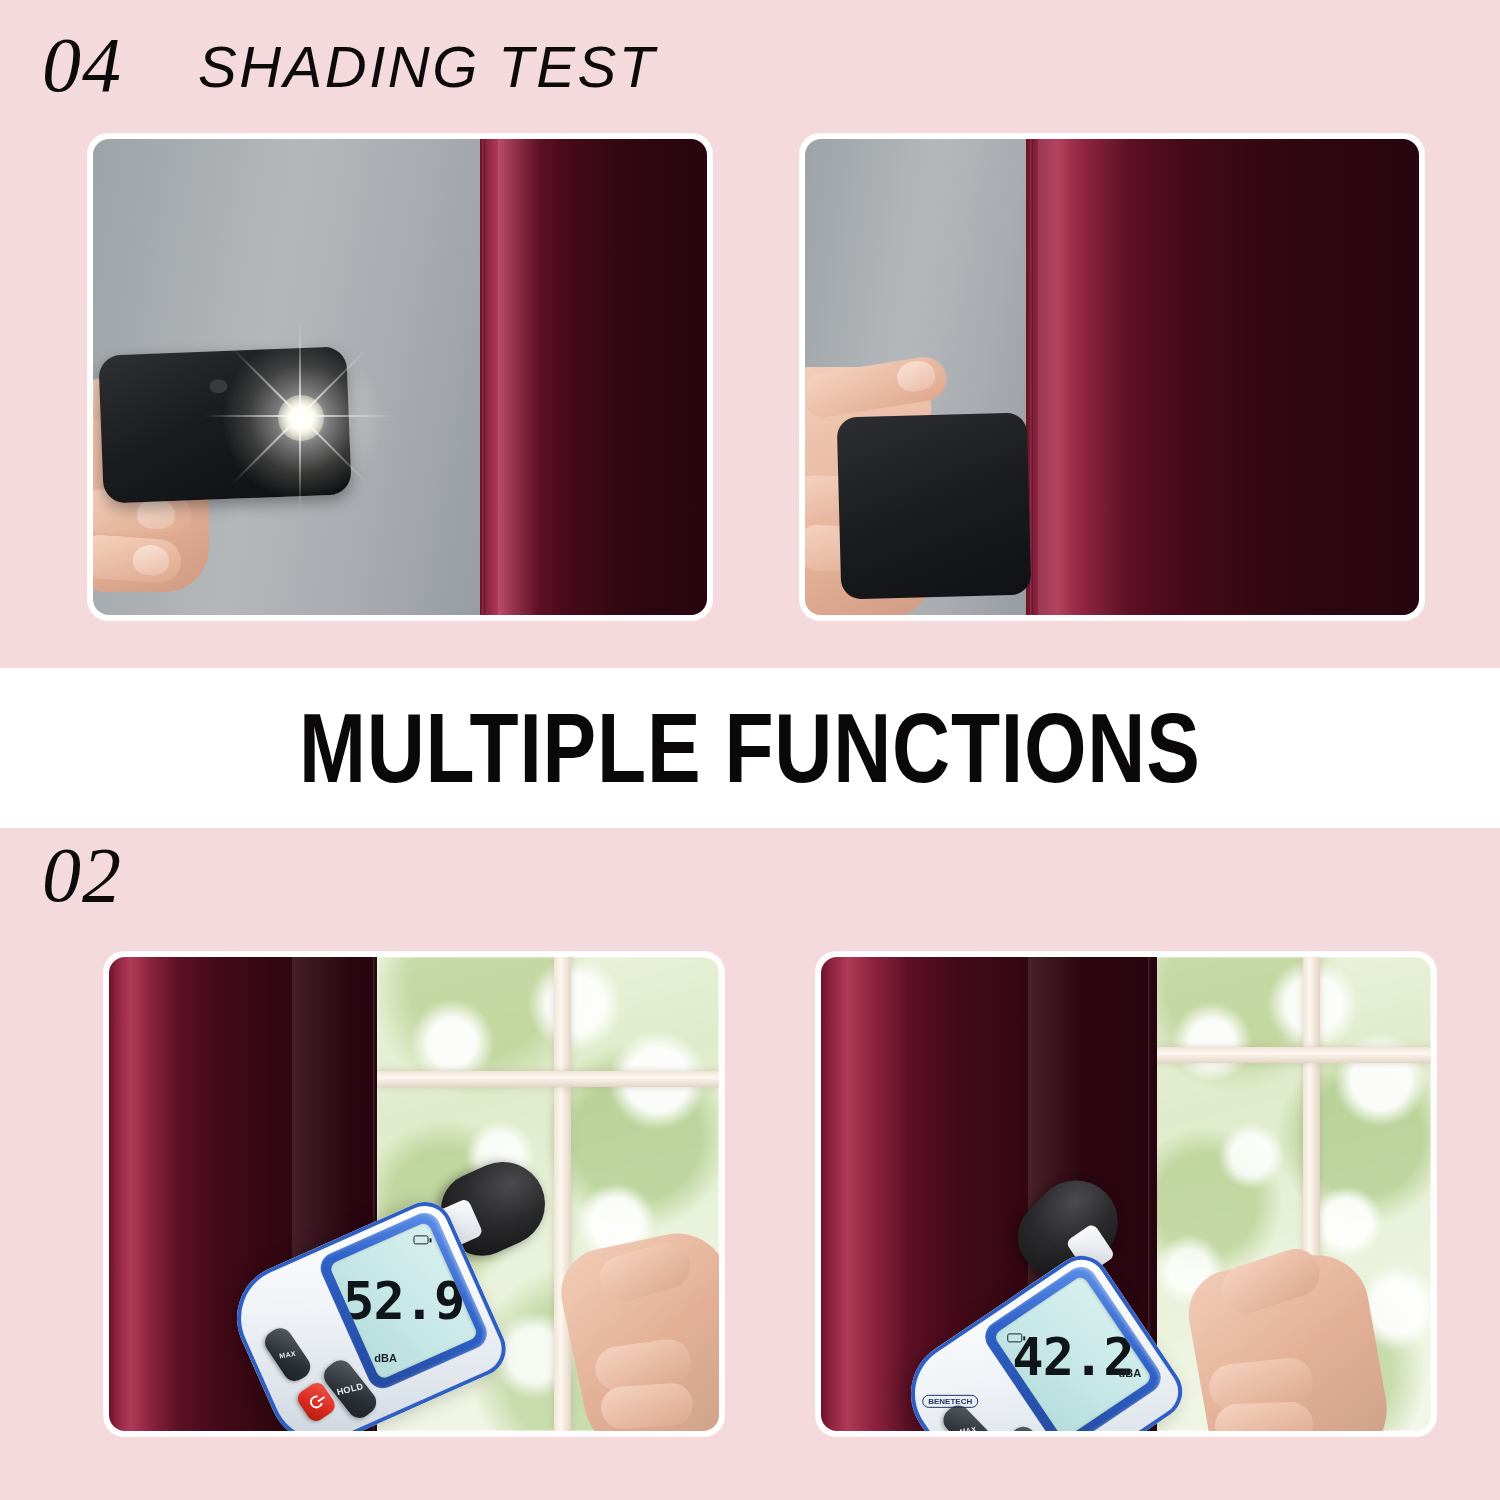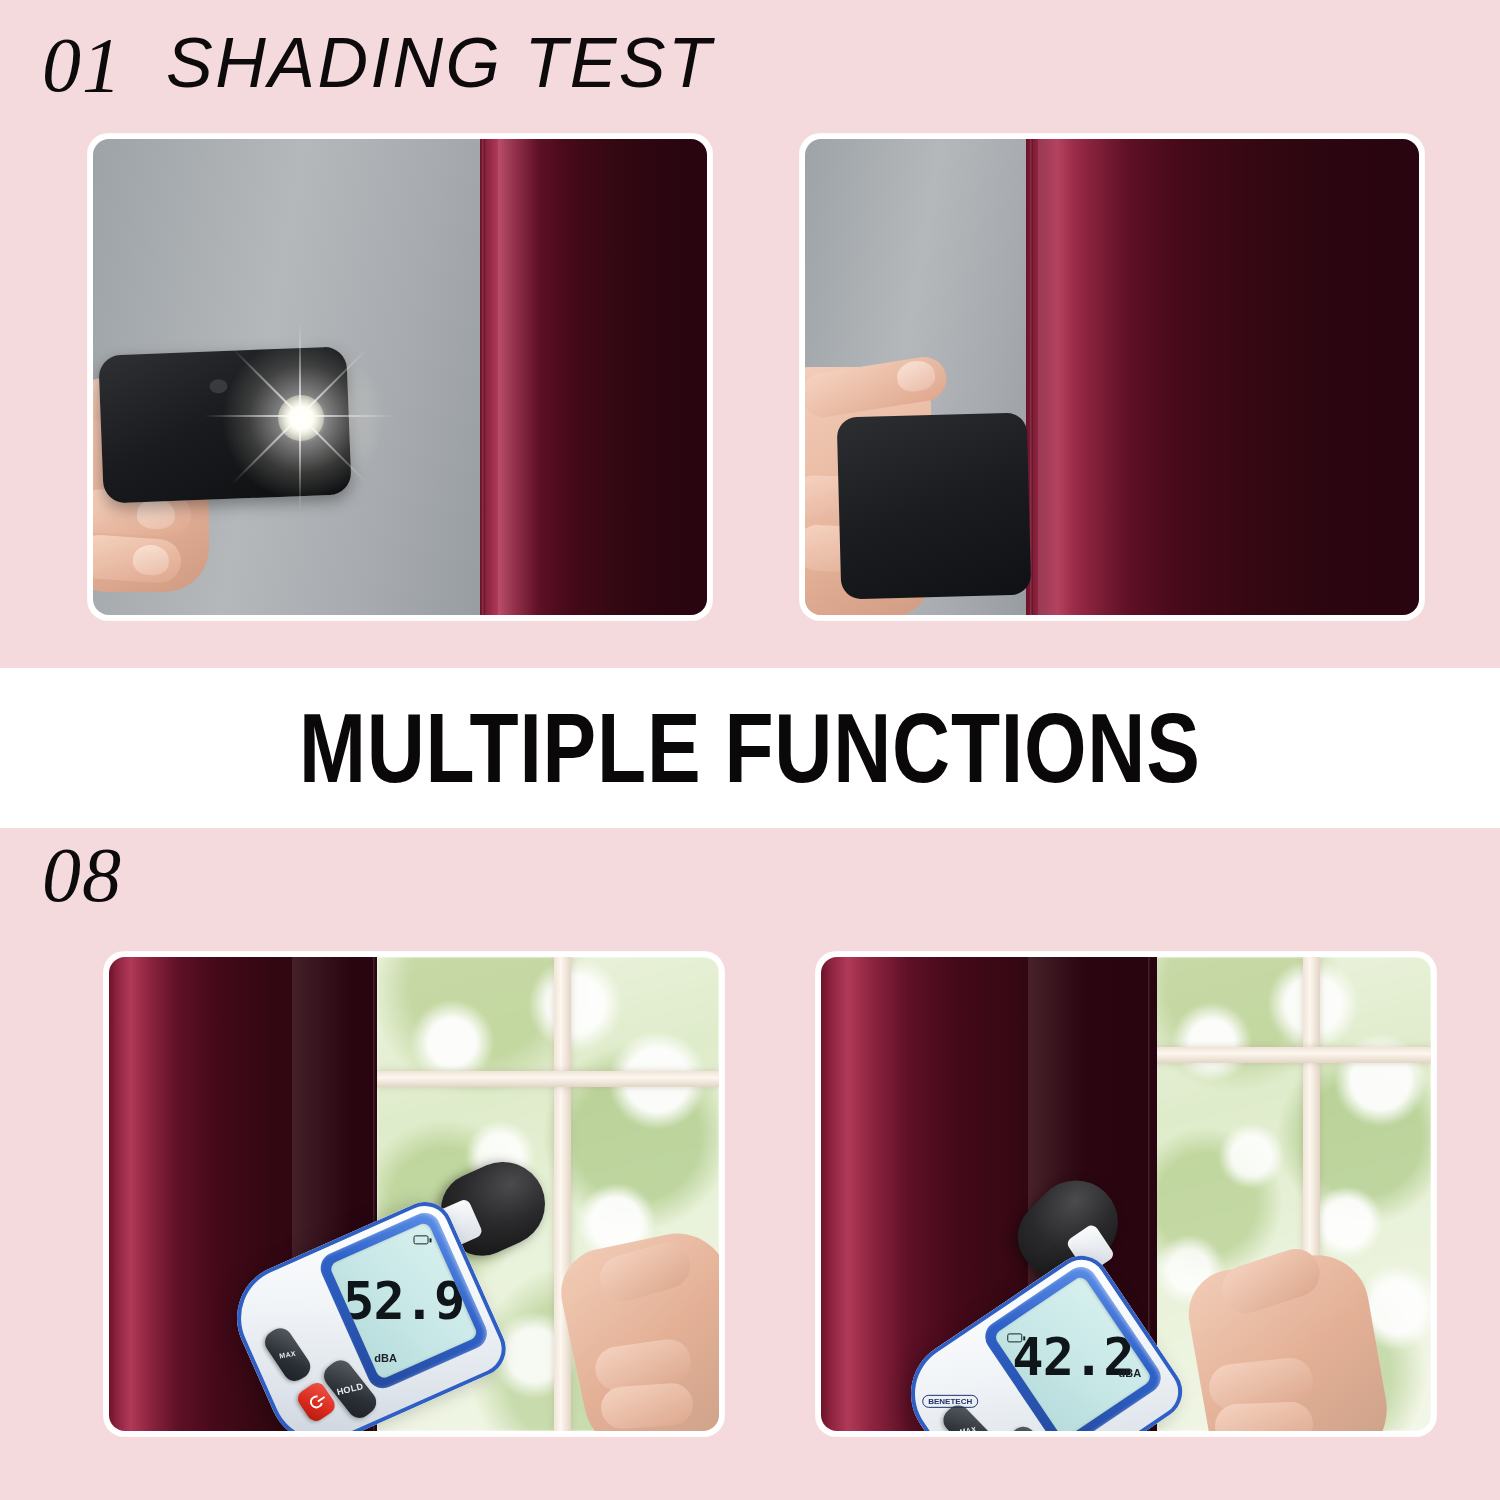--- a/index.html
+++ b/index.html
@@ -33,25 +33,25 @@
     font-weight:400;
     font-size:78px;
     line-height:0.95;
     color:#0c0a0a;
     letter-spacing:1px;
   }
   .sec-title {
     font-family:"Liberation Sans", sans-serif;
     font-style:italic;
     font-weight:400;
-    font-size:70px;
+    font-size:58px;
     line-height:1;
     color:#0c0a0a;
     letter-spacing:2.5px;
-    margin-left:44px;
+    margin-left:76px;
     position:relative;
     top:-4px;
   }
 
   
   .banner {
     position:absolute;
     left:0; top:668px;
     width:1500px; height:160px;
     background:#ffffff;
@@ -367,21 +367,21 @@
     background:linear-gradient(160deg,#f5d3c0,#dda88e);
     border-radius:40px;
   }
 </style>
 </head>
 <body>
 
 <div class="page">
 
   <div class="section-head" id="head-01">
-    <span class="sec-num">01</span>
+    <span class="sec-num">04</span>
     <span class="sec-title">SHADING TEST</span>
   </div>
 
   <div class="card" id="card-1">
     <div class="card-inner">
 
       <div class="wall" style="left:0; width:63%;"></div>
       <div class="curtain" style="left:63%;"></div>
       <div class="curtain-seam" style="left:63.4%;"></div>
       <div class="curtain-fold" style="left:66%; width:40px;"></div>
@@ -428,21 +428,21 @@
 
       <div class="phone2"></div>
     </div>
   </div>
 
   <div class="banner">
     <div class="banner-text">MULTIPLE FUNCTIONS</div>
   </div>
 
   <div class="section-head" id="head-02">
-    <span class="sec-num">08</span>
+    <span class="sec-num">02</span>
   </div>
 
   <div class="card" id="card-3">
     <div class="card-inner">
 
       <div class="window" style="left:44%;"></div>
       <div class="mullion-v" style="left:73%; top:0; width:17px; bottom:0;"></div>
       <div class="mullion-h" style="left:44%; right:0; top:24%; height:16px;"></div>
 
       <div class="curtain" style="left:0; right:56%; width:44%;"></div>

